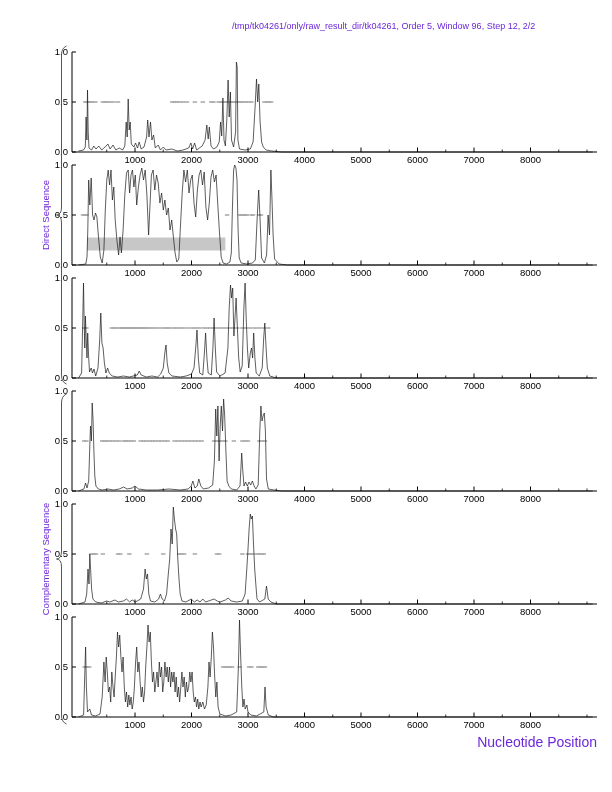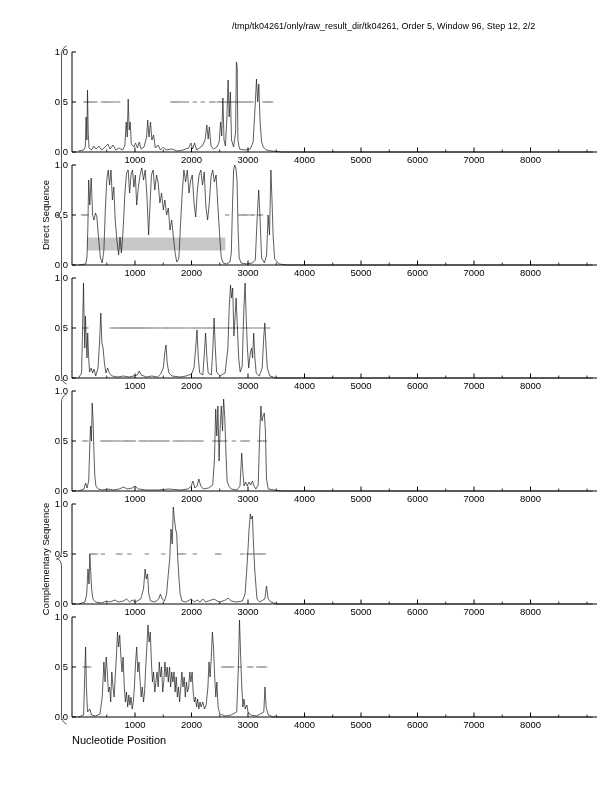--- a/index.html
+++ b/index.html
@@ -1,31 +1,31 @@
 <!DOCTYPE html>
 <html><head>
 <meta charset="utf-8">
 <style>
   html,body{margin:0;padding:0;background:#888;}
   #page{
     position:relative;
     width:612px;height:792px;
     background:#ffffff;
     font-family:"Liberation Sans", sans-serif;
-    color:#000000;
+    color:#6d28d9;
     overflow:hidden;
     margin:0 auto;
   }
   #title{
     position:absolute;left:232px;top:21px;
     font-size:9px;white-space:nowrap;letter-spacing:0px;
   }
   #xaxis-label{
     position:absolute;left:72px;top:734px;width:525px;
-    text-align:left;font-size:11px;
+    text-align:right;font-size:14px;
   }
   .group-label{
     position:absolute;white-space:nowrap;font-size:9.5px;
     transform:translate(-50%,-50%) rotate(-90deg);
   }
   #group-label-direct{left:45px;top:215px;}
   #group-label-complementary{left:45px;top:559px;}
   #plot-svg{position:absolute;left:0;top:0;}
   text{font-family:"Liberation Sans", sans-serif;}
 </style>

